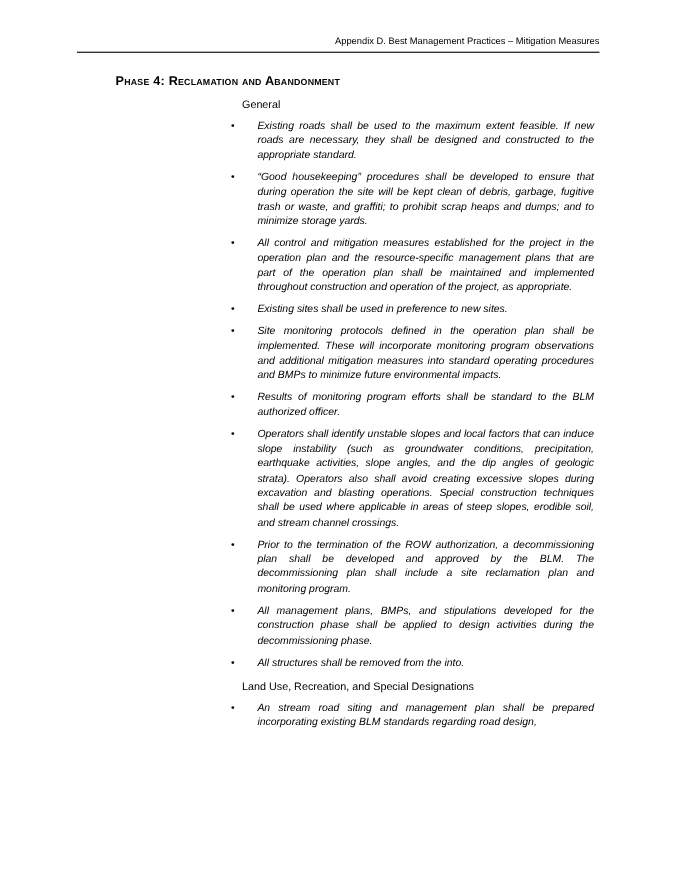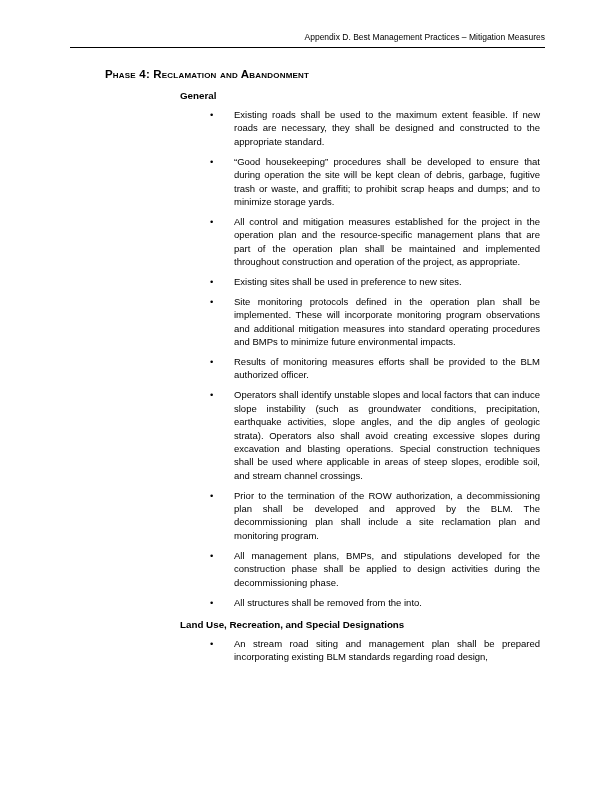--- a/index.html
+++ b/index.html
@@ -37,23 +37,23 @@
     right: 72px;
   }
   .phase-title {
     font-weight: bold;
     font-variant: small-caps;
     font-size: 11.5px;
     letter-spacing: 0.2px;
     margin-bottom: 4px;
   }
   .section-heading {
-    font-weight: bold;
+    font-weight: normal;
     font-size: 9.8px;
-    margin-left: 75px;
+    margin-left: 115px;
     margin-bottom: 7px;
     margin-top: 10px;
   }
   .bullets {
     margin-left: 105px;
   }
   .bullet {
     display: flex;
     margin-bottom: 6.5px;
   }
@@ -61,20 +61,21 @@
     width: 24px;
     flex: 0 0 24px;
     font-size: 9.5px;
     line-height: 13.4px;
   }
   .btext {
     flex: 1;
     font-size: 9.5px;
     line-height: 13.4px;
     text-align: justify;
+    font-style: italic;
   }
 
   
   .footer {
     position: absolute;
     top: 759px;
     left: 70px;
     right: 84px;
     border-top: 1px solid #000;
     padding-top: 4px;
@@ -139,21 +140,21 @@
         <span class="btext">Existing sites shall be used in preference to new sites.</span>
       </div>
 
       <div class="bullet">
         <span class="dot">•</span>
         <span class="btext">Site monitoring protocols defined in the operation plan shall be implemented. These will incorporate monitoring program observations and additional mitigation measures into standard operating procedures and BMPs to minimize future environmental impacts.</span>
       </div>
 
       <div class="bullet">
         <span class="dot">•</span>
-        <span class="btext">Results of monitoring measures efforts shall be provided to the BLM authorized officer.</span>
+        <span class="btext">Results of monitoring program efforts shall be standard to the BLM authorized officer.</span>
       </div>
 
       <div class="bullet">
         <span class="dot">•</span>
         <span class="btext">Operators shall identify unstable slopes and local factors that can induce slope instability (such as groundwater conditions, precipitation, earthquake activities, slope angles, and the dip angles of geologic strata). Operators also shall avoid creating excessive slopes during excavation and blasting operations. Special construction techniques shall be used where applicable in areas of steep slopes, erodible soil, and stream channel crossings.</span>
       </div>
 
       <div class="bullet">
         <span class="dot">•</span>
         <span class="btext">Prior to the termination of the ROW authorization, a decommissioning plan shall be developed and approved by the BLM. The decommissioning plan shall include a site reclamation plan and monitoring program.</span>

